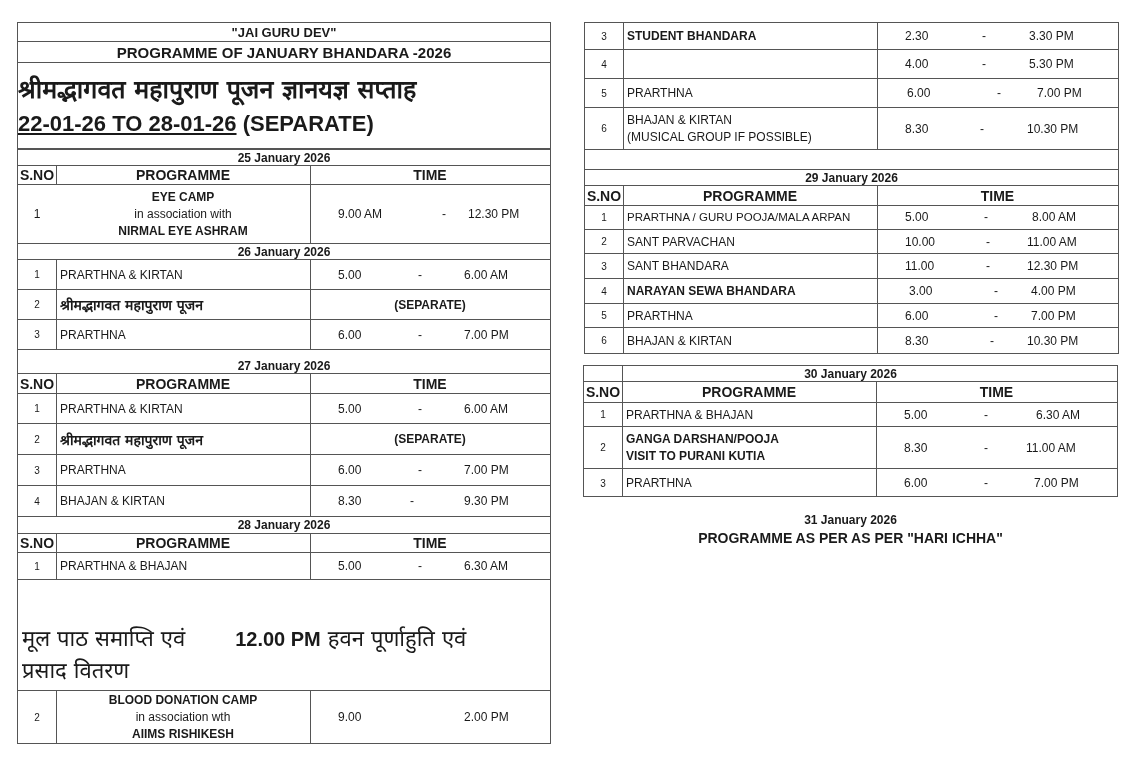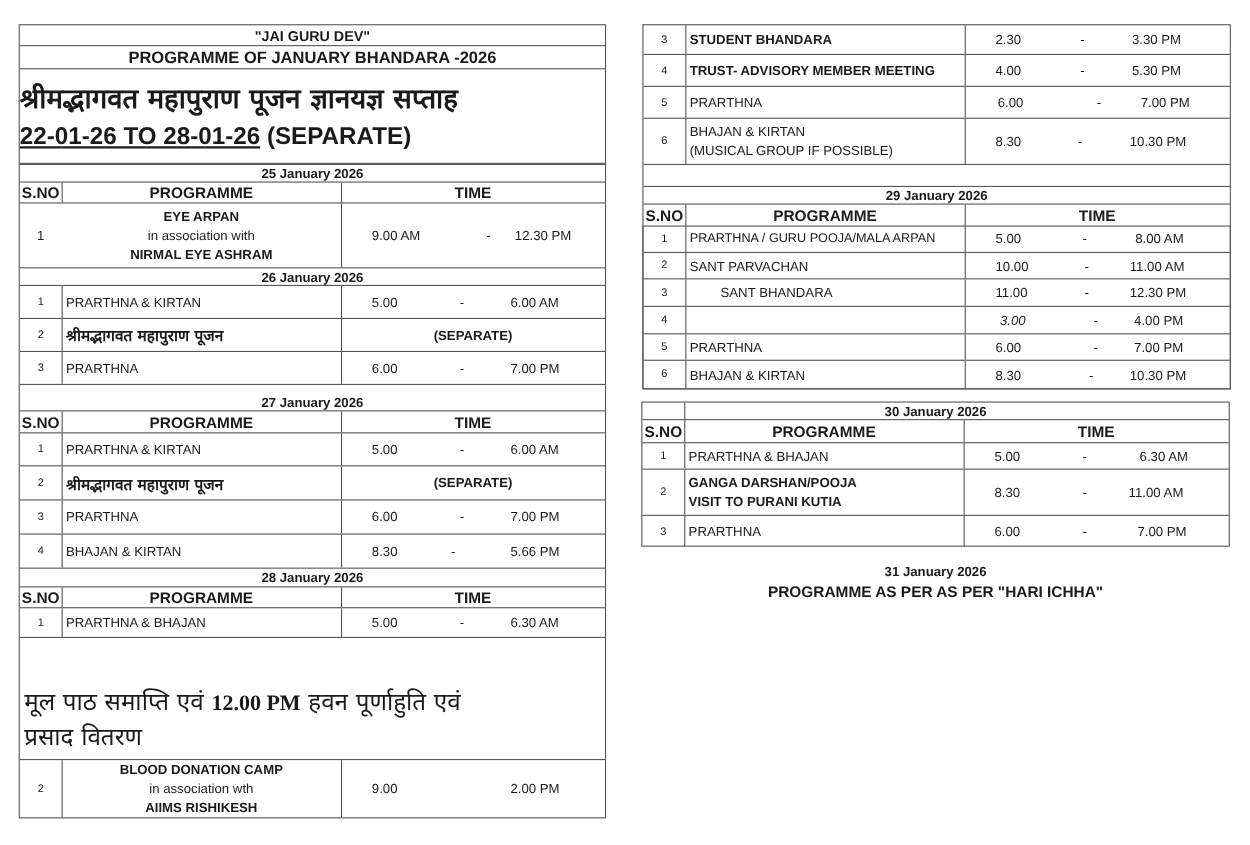--- a/index.html
+++ b/index.html
@@ -45,21 +45,21 @@
   <div class="row" style="top:143px; height:19px;">
     <div class="cell colhdr center" style="left:0; width:38px;">S.NO</div>
     <div class="vline" style="left:38px;"></div>
     <div class="cell colhdr center" style="left:38px; width:254px;">PROGRAMME</div>
     <div class="vline" style="left:292px;"></div>
     <div class="cell colhdr center" style="left:292px; right:0;">TIME</div>
   </div>
   <div class="row" style="top:162px; height:59px;">
     <div class="cell center" style="left:0; width:38px; font-size:12px;">1</div>
     <div class="cell multi center" style="left:38px; width:254px; font-size:12px;">
-      <span class="bold">EYE ARPAN</span>
+      <span class="bold">EYE CAMP</span>
       <span>in association with</span>
       <span class="bold">NIRMAL EYE ASHRAM</span>
     </div>
     <div class="vline" style="left:292px;"></div>
     <span class="t" style="left:320px;">9.00 AM</span>
     <span class="t" style="left:424px;">-</span>
     <span class="t" style="left:450px;">12.30 PM</span>
   </div>
 
   <div class="row" style="top:221px; height:16px;">
@@ -126,21 +126,21 @@
     <span class="t" style="left:400px;">-</span>
     <span class="t" style="left:446px;">7.00 PM</span>
   </div>
   <div class="row" style="top:463px; height:31px;">
     <div class="cell sno" style="left:0; width:38px;">4</div>
     <div class="vline" style="left:38px;"></div>
     <div class="cell prog" style="left:38px; width:254px;">BHAJAN &amp; KIRTAN</div>
     <div class="vline" style="left:292px;"></div>
     <span class="t" style="left:320px;">8.30</span>
     <span class="t" style="left:392px;">-</span>
-    <span class="t" style="left:446px;">5.66 PM</span>
+    <span class="t" style="left:446px;">9.30 PM</span>
   </div>
 
   <div class="row" style="top:494px; height:17px;">
     <div class="cell hdr-date" style="left:0; right:0;">28 January 2026</div>
   </div>
   <div class="row" style="top:511px; height:19px;">
     <div class="cell colhdr center" style="left:0; width:38px;">S.NO</div>
     <div class="vline" style="left:38px;"></div>
     <div class="cell colhdr center" style="left:38px; width:254px;">PROGRAMME</div>
     <div class="vline" style="left:292px;"></div>
@@ -151,21 +151,21 @@
     <div class="vline" style="left:38px;"></div>
     <div class="cell prog" style="left:38px; width:254px;">PRARTHNA &amp; BHAJAN</div>
     <div class="vline" style="left:292px;"></div>
     <span class="t" style="left:320px;">5.00</span>
     <span class="t" style="left:400px;">-</span>
     <span class="t" style="left:446px;">6.30 AM</span>
   </div>
 
   <div class="row" style="top:557px; height:111px;">
     <div class="abs hindi" style="left:4px; top:42px; font-size:22px; line-height:34px; white-space:nowrap;">
-      <span>मूल पाठ समाप्ति एवं </span><span class="bold" style="font-family:Liberation Serif, serif; font-size:20px;">12.00 PM</span><span> हवन पूर्णाहुति एवं</span>
+      <span>मूल पाठ समाप्ति एवं </span><span class="bold" style="font-family:Liberation Sans, sans-serif; font-size:20px;margin-left:43px;">12.00 PM</span><span> हवन पूर्णाहुति एवं</span>
     </div>
     <div class="abs hindi" style="left:4px; top:76px; font-size:22px; line-height:30px; white-space:nowrap;">प्रसाद वितरण</div>
   </div>
 
   <div class="row" style="top:668px; height:52px; border-bottom:none;">
     <div class="cell sno" style="left:0; width:38px;">2</div>
     <div class="vline" style="left:38px;"></div>
     <div class="cell multi center" style="left:38px; width:254px; font-size:12px;">
       <span class="bold">BLOOD DONATION CAMP</span>
       <span>in association wth</span>
@@ -183,21 +183,20 @@
     <div class="vline" style="left:38px;"></div>
     <div class="cell prog bold" style="left:38px; width:254px;">STUDENT BHANDARA</div>
     <div class="vline" style="left:292px;"></div>
     <span class="t" style="left:320px;">2.30</span>
     <span class="t" style="left:397px;">-</span>
     <span class="t" style="left:444px;">3.30 PM</span>
   </div>
   <div class="row" style="top:27px; height:29px;">
     <div class="cell sno" style="left:0; width:38px;">4</div>
     <div class="vline" style="left:38px;"></div>
-    <div class="cell prog bold" style="left:38px; width:254px;">TRUST- ADVISORY MEMBER MEETING</div>
     <div class="vline" style="left:292px;"></div>
     <span class="t" style="left:320px;">4.00</span>
     <span class="t" style="left:397px;">-</span>
     <span class="t" style="left:444px;">5.30 PM</span>
   </div>
   <div class="row" style="top:56px; height:29px;">
     <div class="cell sno" style="left:0; width:38px;">5</div>
     <div class="vline" style="left:38px;"></div>
     <div class="cell prog" style="left:38px; width:254px;">PRARTHNA</div>
     <div class="vline" style="left:292px;"></div>
@@ -246,31 +245,32 @@
     <div class="vline" style="left:38px;"></div>
     <div class="cell prog" style="left:38px; width:254px;">SANT PARVACHAN</div>
     <div class="vline" style="left:292px;"></div>
     <span class="t" style="left:320px;">10.00</span>
     <span class="t" style="left:401px;">-</span>
     <span class="t" style="left:442px;">11.00 AM</span>
   </div>
   <div class="row" style="top:49px; height:25px;">
     <div class="cell sno" style="left:0; width:38px;">3</div>
     <div class="vline" style="left:38px;"></div>
-    <div class="cell prog" style="left:38px; width:254px;margin-left:28px;">SANT BHANDARA</div>
+    <div class="cell prog" style="left:38px; width:254px;">SANT BHANDARA</div>
     <div class="vline" style="left:292px;"></div>
     <span class="t" style="left:320px;">11.00</span>
     <span class="t" style="left:401px;">-</span>
     <span class="t" style="left:442px;">12.30 PM</span>
   </div>
   <div class="row" style="top:74px; height:25px;">
     <div class="cell sno" style="left:0; width:38px;">4</div>
     <div class="vline" style="left:38px;"></div>
-    <div class="vline" style="left:292px;"></div>
-    <span class="t" style="left:324px;font-style:italic;">3.00</span>
+    <div class="cell prog bold" style="left:38px; width:254px;">NARAYAN SEWA BHANDARA</div>
+    <div class="vline" style="left:292px;"></div>
+    <span class="t" style="left:324px;">3.00</span>
     <span class="t" style="left:409px;">-</span>
     <span class="t" style="left:446px;">4.00 PM</span>
   </div>
   <div class="row" style="top:99px; height:24px;">
     <div class="cell sno" style="left:0; width:38px;">5</div>
     <div class="vline" style="left:38px;"></div>
     <div class="cell prog" style="left:38px; width:254px;">PRARTHNA</div>
     <div class="vline" style="left:292px;"></div>
     <span class="t" style="left:320px;">6.00</span>
     <span class="t" style="left:409px;">-</span>

